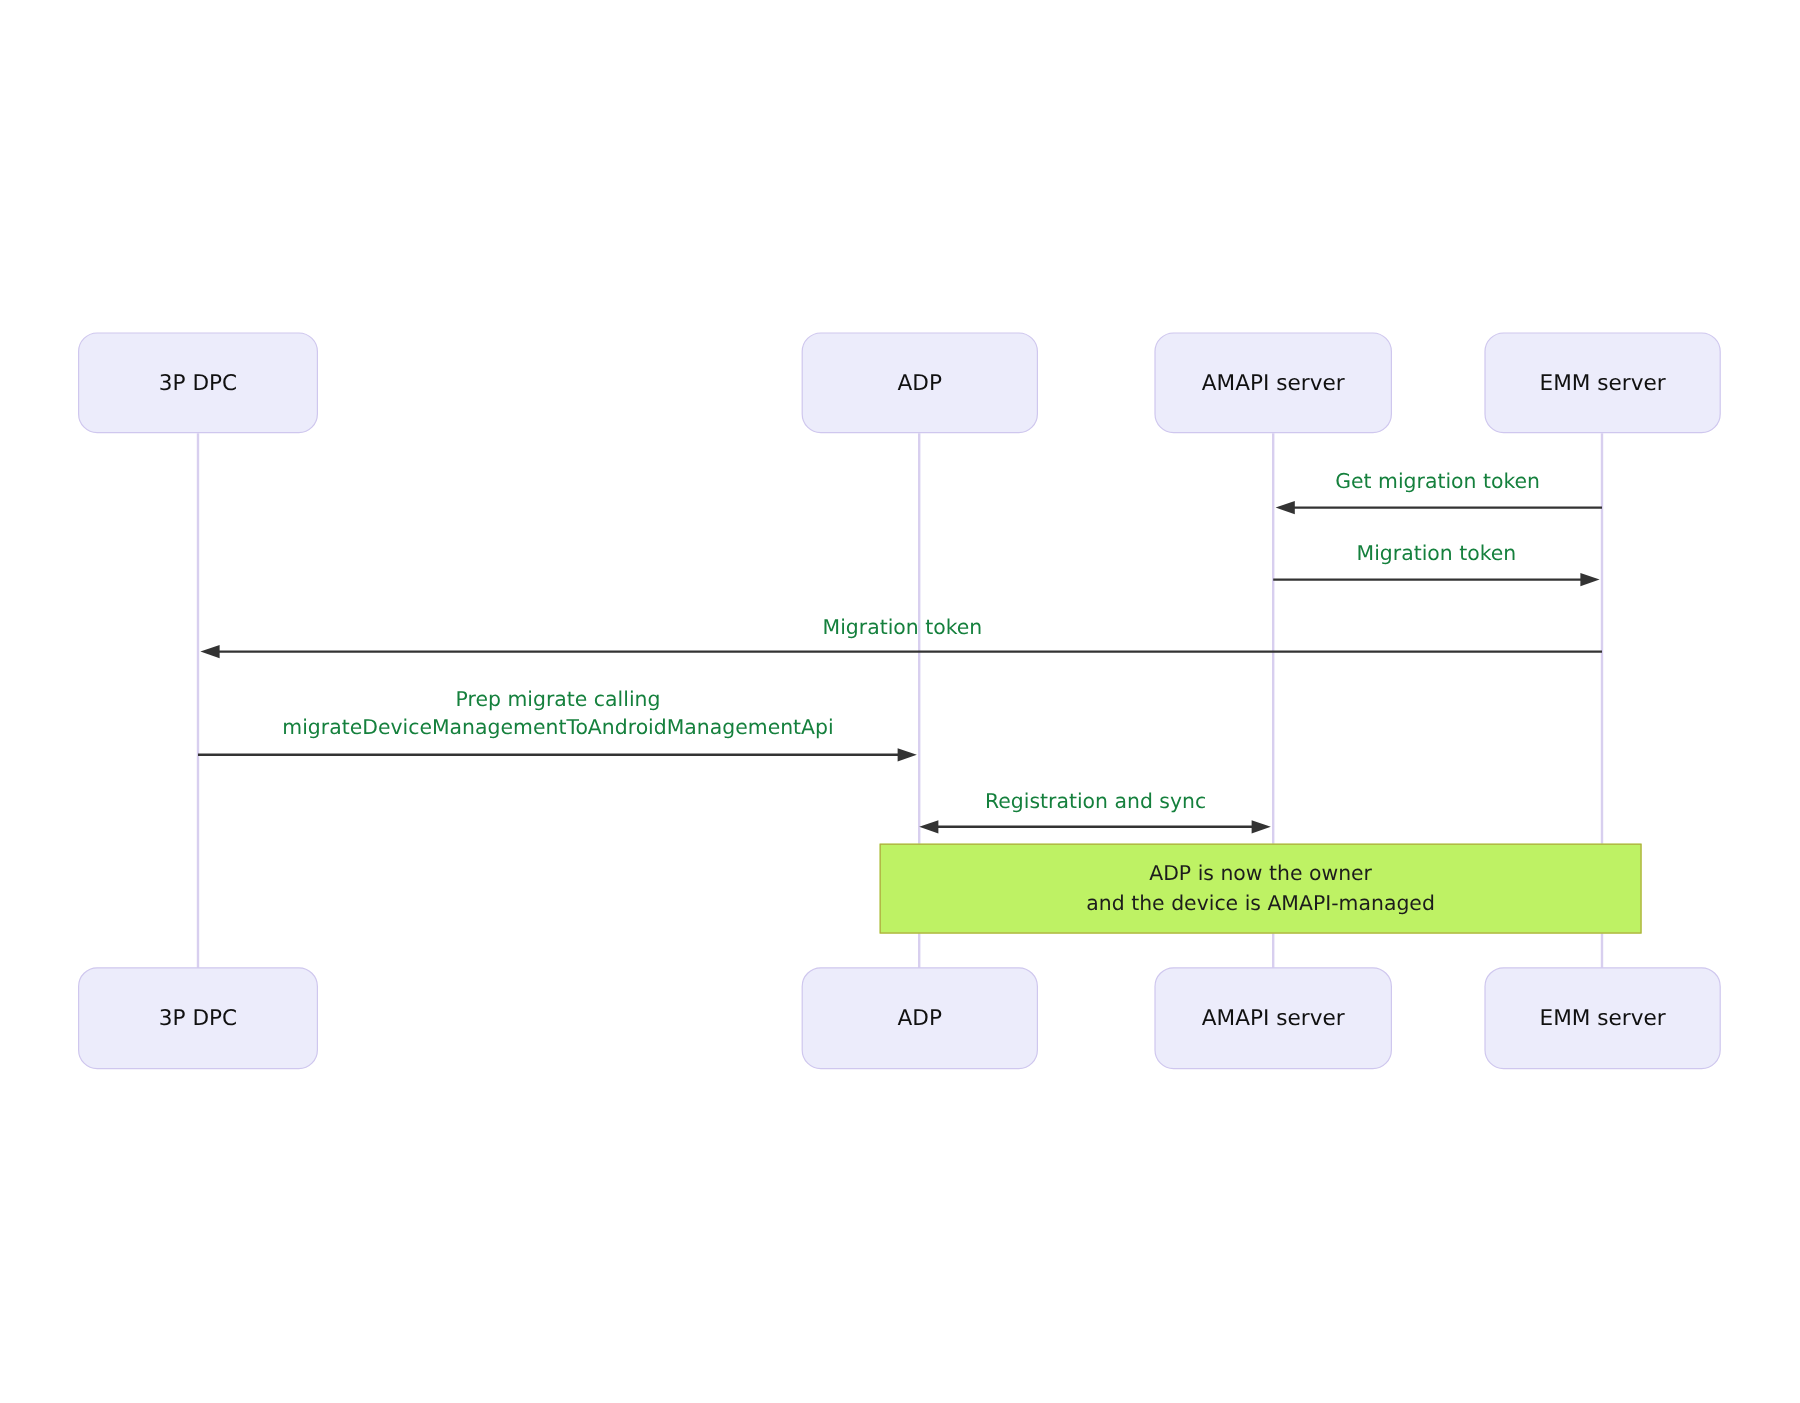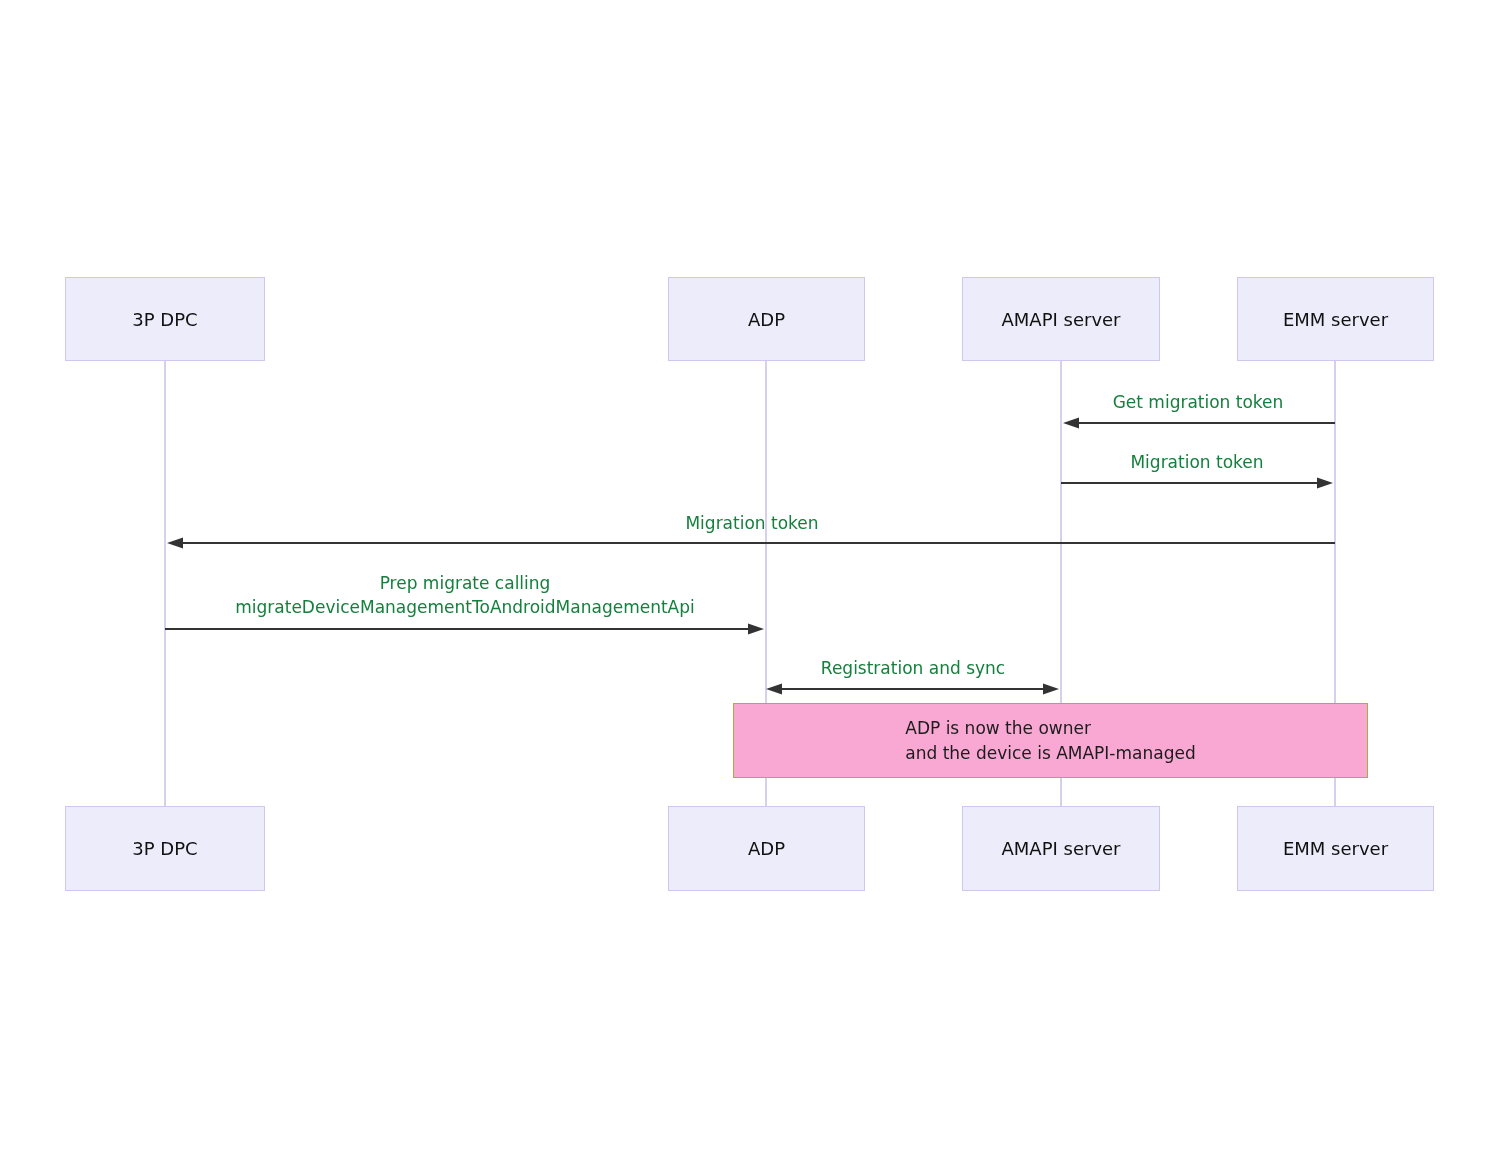--- a/index.html
+++ b/index.html
@@ -17,21 +17,21 @@
   }
   svg.layer {
     position: absolute;
     left: 0;
     top: 0;
   }
   .actor-box {
     position: absolute;
     background: #ECECFB;
     border: 1px solid #CFC7EE;
-    border-radius: 0;
+    border-radius: 16px;
     display: flex;
     align-items: center;
     justify-content: center;
     font-size: 18px;
     color: #111111;
     box-sizing: border-box;
   }
   .msg-label {
     position: absolute;
     transform: translateX(-50%);
@@ -40,27 +40,27 @@
     color: #15803d;
     white-space: pre-line;
     text-align: center;
   }
   .note-box {
     position: absolute;
     left: 733px;
     top: 703px;
     width: 635px;
     height: 75px;
-    background: #f9a8d4;
+    background: #bef264;
     border: 1px solid #AFAA3F;
     box-sizing: border-box;
     display: flex;
     align-items: center;
     justify-content: center;
-    text-align: left;
+    text-align: center;
     font-size: 17px;
     line-height: 25px;
     color: #1c1c1c;
     white-space: pre-line;
   }
 </style>
 </head>
 <body>
 
 <div class="stage">

